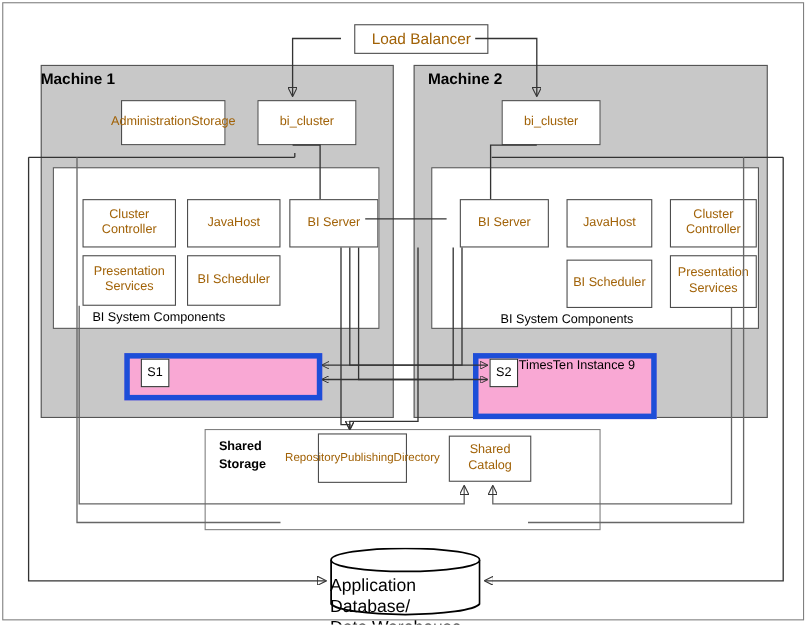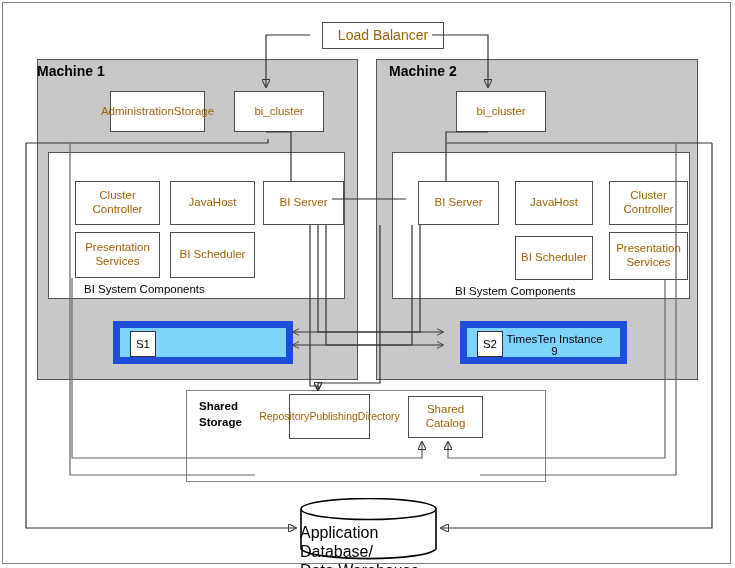--- a/index.html
+++ b/index.html
@@ -6,22 +6,22 @@
   body{font-family:"Liberation Sans", sans-serif;}
   #stage{position:relative;width:735px;height:568px;background:#ffffff;overflow:hidden;}
   #frame{position:absolute;left:2px;top:2px;width:729px;height:562px;border:1px solid #808080;box-sizing:border-box;}
   .box{position:absolute;box-sizing:border-box;background:#ffffff;border:1px solid #4d4d4d;
        display:flex;align-items:center;justify-content:center;text-align:center;
        font-size:11.5px;color:#a16207;line-height:1.18;margin-left:12px;}
   .machine{position:absolute;box-sizing:border-box;background:#c8c8c8;border:1px solid #555;}
   .mlabel{position:absolute;font-weight:bold;font-size:14px;color:#000;}
   .bisys{position:absolute;box-sizing:border-box;background:#ffffff;border:1px solid #555;}
   .bisyslabel{position:absolute;font-weight:normal;font-size:11.5px;color:#000;}
-  .ttbox{position:absolute;box-sizing:border-box;background:#7dd3fc;border:7px solid #1d4ed8;
-         display:flex;align-items:flex-end;font-size:11.5px;}
+  .ttbox{position:absolute;box-sizing:border-box;background:#f9a8d4;border:5px solid #1d4ed8;
+         display:flex;align-items:flex-start;font-size:11.5px;}
   .sbadge{width:26px;height:26px;border:1px solid #333;box-sizing:border-box;display:flex;
           align-items:center;justify-content:center;font-size:11.5px;margin-left:10px;background:#fff;}
   .ttlabel{flex:1;text-align:center;padding-right:14px;}
   .storage{position:absolute;box-sizing:border-box;background:#ffffff;border:1px solid #808080;}
   .storlabel{position:absolute;font-weight:bold;font-size:11.5px;line-height:1.35;}
   .cyl{position:absolute;}
   .cyltext{position:absolute;text-align:left;font-size:16px;line-height:1.2;width:100%;}
   svg.wires{position:absolute;left:0;top:0;width:735px;height:568px;overflow:visible;}
   svg.wires line, svg.wires path, svg.wires polyline{fill:none;stroke:#333;stroke-width:1.2;}
   .thinw{stroke:#666 !important;}
@@ -101,21 +101,21 @@
     <span>BI Scheduler</span>
   </div>
 
   <div class="box" style="left:597px;top:232px;width:79px;height:48px;flex-direction:column;">
     <span>Presentation</span>
     <span>Services</span>
   </div>
 
   <div class="bisyslabel" style="left:455px;top:285px;">BI System Components</div>
 
-  <div class="ttbox" style="left:460px;top:321px;width:167px;height:43px;">
+  <div class="ttbox" style="left:430px;top:321px;width:167px;height:60px;">
     <span class="sbadge">S2</span>
     <span class="ttlabel">TimesTen Instance 9</span>
   </div>
 
   <div class="box" style="left:310px;top:22px;width:122px;height:27px;font-size:14px;">
     <span>Load Balancer</span>
   </div>
 
   <div class="storage" style="left:186px;top:390px;width:360px;height:92px;"></div>
   <div class="storlabel" style="left:199px;top:399px;">

